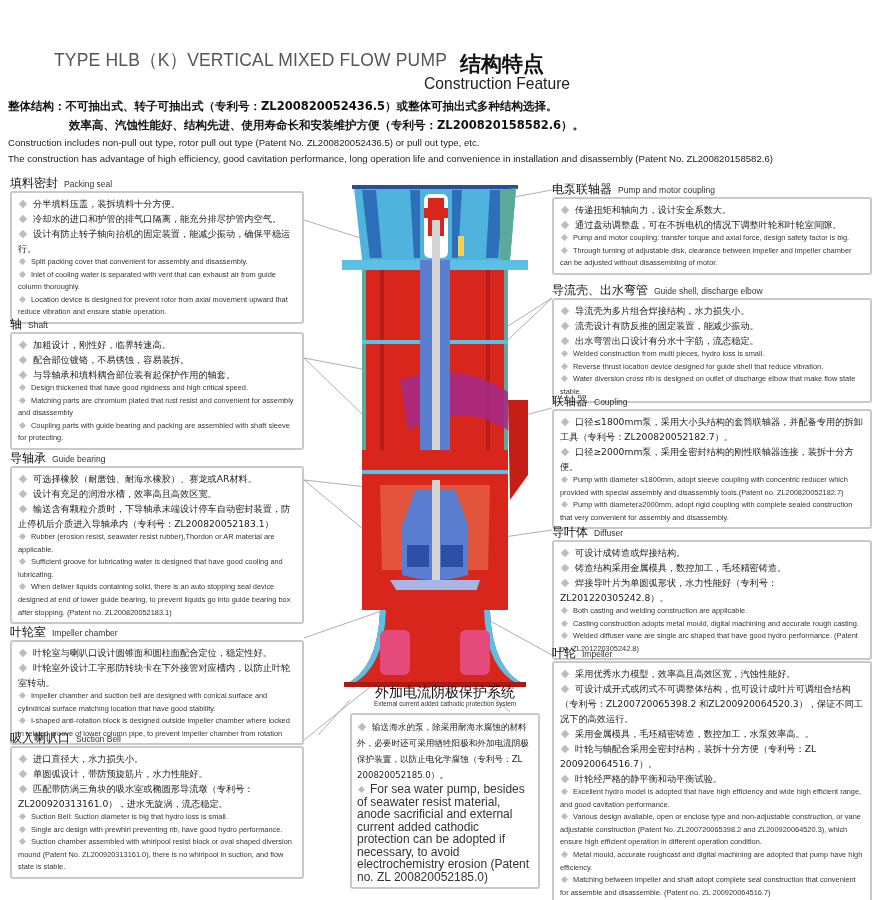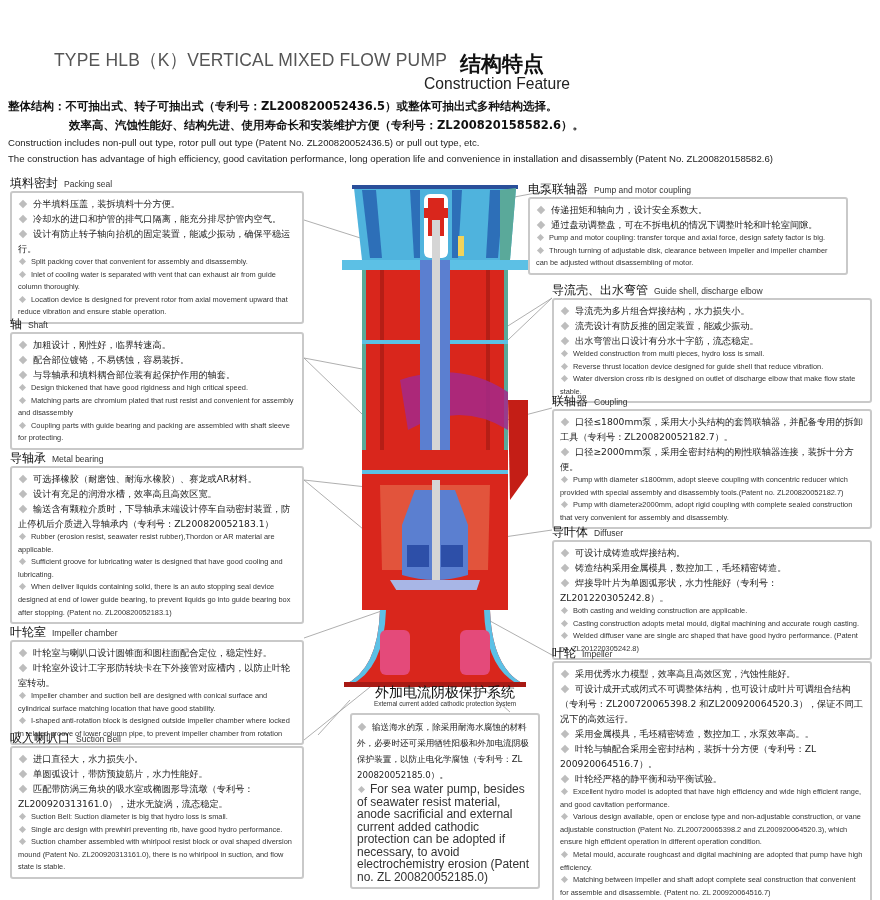--- a/index.html
+++ b/index.html
@@ -133,21 +133,21 @@
     <div class="item cn"><span class="dia"></span><span>加粗设计，刚性好，临界转速高。</span></div>
     <div class="item cn"><span class="dia"></span><span>配合部位镀铬，不易锈蚀，容易装拆。</span></div>
     <div class="item cn"><span class="dia"></span><span>与导轴承和填料耦合部位装有起保护作用的轴套。</span></div>
     <div class="item en"><span class="dia"></span><span>Design thickened that have good rigidness and high critical speed.</span></div>
     <div class="item en"><span class="dia"></span><span>Matching parts are chromium plated that rust resist and convenient for assembly and disassembly</span></div>
     <div class="item en"><span class="dia"></span><span>Coupling parts with guide bearing and packing are assembled with shaft sleeve for protecting.</span></div>
   </div>
 </div>
 
 <div class="section" style="left:10px; top:438px; width:294px;">
-  <div class="sec-head"><span class="hcn">导轴承</span><span class="hen">Metal bearing</span></div>
+  <div class="sec-head"><span class="hcn">导轴承</span><span class="hen">Guide bearing</span></div>
   <div class="box">
     <div class="item cn"><span class="dia"></span><span>可选择橡胶（耐磨蚀、耐海水橡胶）、赛龙或AR材料。</span></div>
     <div class="item cn"><span class="dia"></span><span>设计有充足的润滑水槽，效率高且高效区宽。</span></div>
     <div class="item cn"><span class="dia"></span><span>输送含有颗粒介质时，下导轴承末端设计停车自动密封装置，防止停机后介质进入导轴承内（专利号：ZL200820052183.1）</span></div>
     <div class="item en"><span class="dia"></span><span>Rubber (erosion resist, seawater resist rubber),Thordon or AR material are applicable.</span></div>
     <div class="item en"><span class="dia"></span><span>Sufficient groove for lubricating water is designed that have good cooling and lubricating.</span></div>
     <div class="item en"><span class="dia"></span><span>When deliver liquids containing solid, there is an auto stopping seal device designed at end of lower guide bearing, to prevent liquids go into guide bearing box after stopping. (Patent no. ZL200820052183.1)</span></div>
   </div>
 </div>
 
@@ -166,21 +166,21 @@
   <div class="box">
     <div class="item cn"><span class="dia"></span><span>进口直径大，水力损失小。</span></div>
     <div class="item cn"><span class="dia"></span><span>单圆弧设计，带防预旋筋片，水力性能好。</span></div>
     <div class="item cn"><span class="dia"></span><span>匹配带防涡三角块的吸水室或椭圆形导流墩（专利号：ZL200920313161.0），进水无旋涡，流态稳定。</span></div>
     <div class="item en"><span class="dia"></span><span>Suction Bell: Suction diameter is big that hydro loss is small.</span></div>
     <div class="item en"><span class="dia"></span><span>Single arc design with prewhirl preventing rib, have good hydro performance.</span></div>
     <div class="item en"><span class="dia"></span><span>Suction chamber assembled with whirlpool resist block or oval shaped diversion mound (Patent No. ZL200920313161.0), there is no whirlpool in suction, and flow state is stable.</span></div>
   </div>
 </div>
 
-<div class="section" style="left:528px; top:169px; width:320px;">
+<div class="section" style="left:552px; top:169px; width:320px;">
   <div class="sec-head"><span class="hcn">电泵联轴器</span><span class="hen">Pump and motor coupling</span></div>
   <div class="box">
     <div class="item cn"><span class="dia"></span><span>传递扭矩和轴向力，设计安全系数大。</span></div>
     <div class="item cn"><span class="dia"></span><span>通过盘动调整盘，可在不拆电机的情况下调整叶轮和叶轮室间隙。</span></div>
     <div class="item en"><span class="dia"></span><span>Pump and motor coupling: transfer torque and axial force, design safety factor is big.</span></div>
     <div class="item en"><span class="dia"></span><span>Through turning of adjustable disk, clearance between impeller and impeller chamber can be adjusted without disassembling of motor.</span></div>
   </div>
 </div>
 
 <div class="section" style="left:552px; top:270px; width:320px;">

